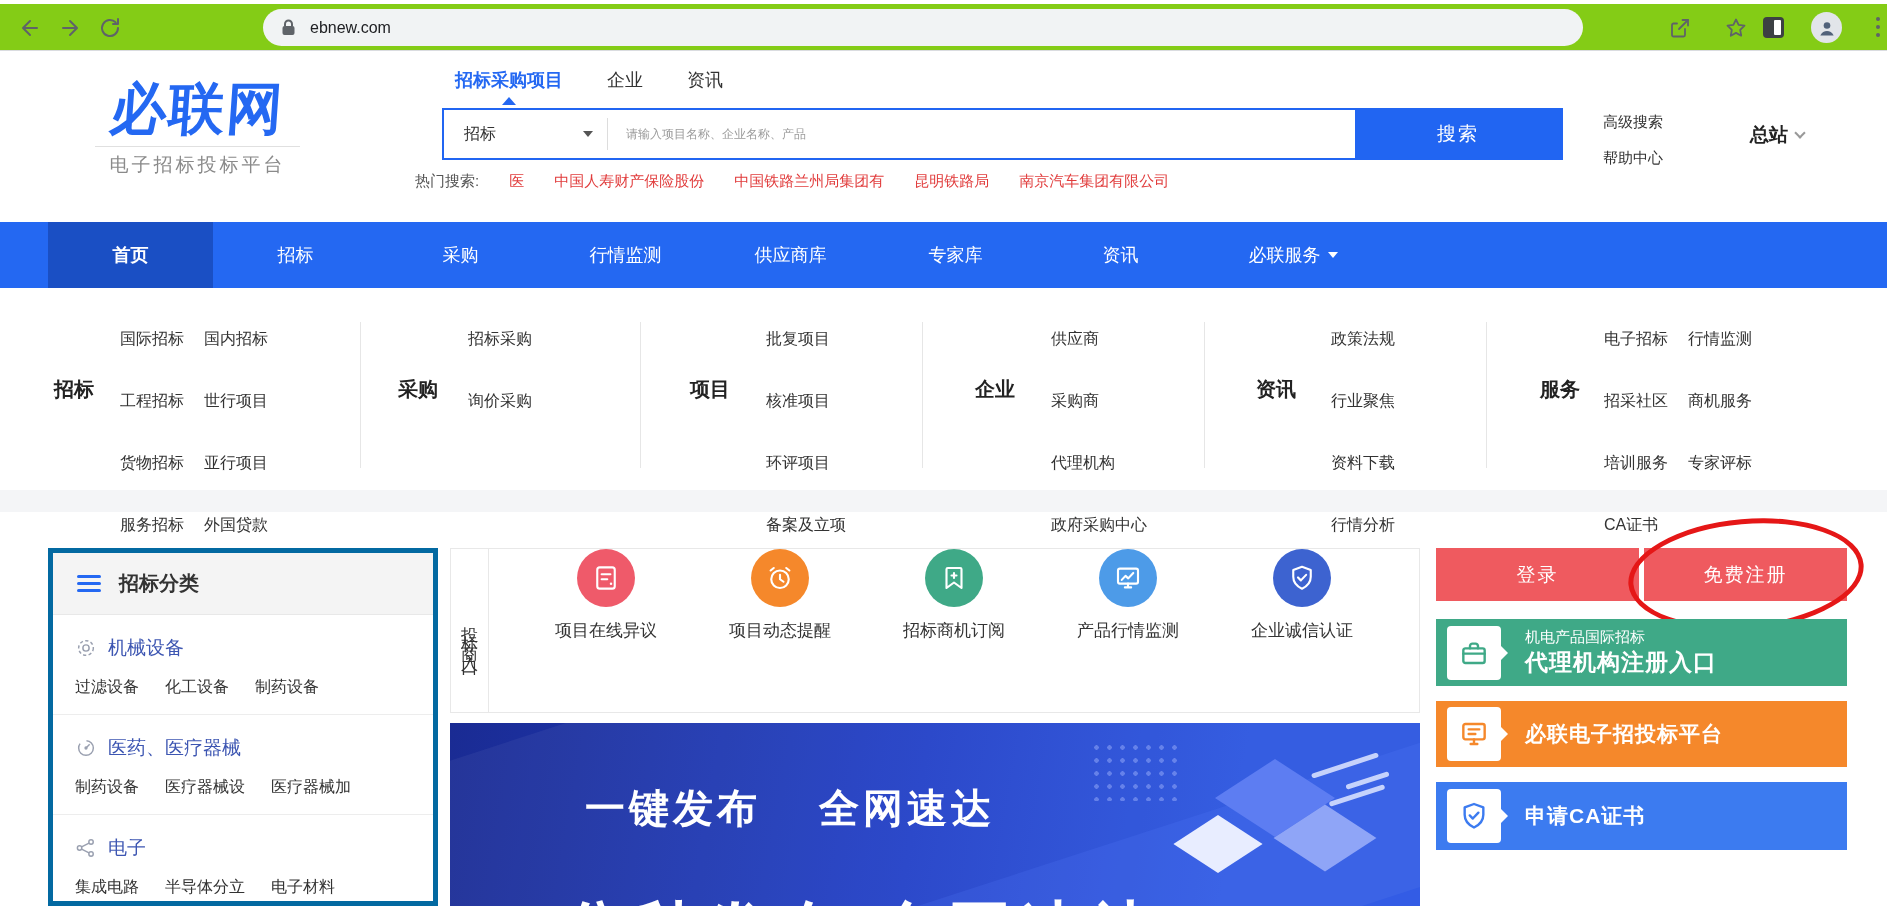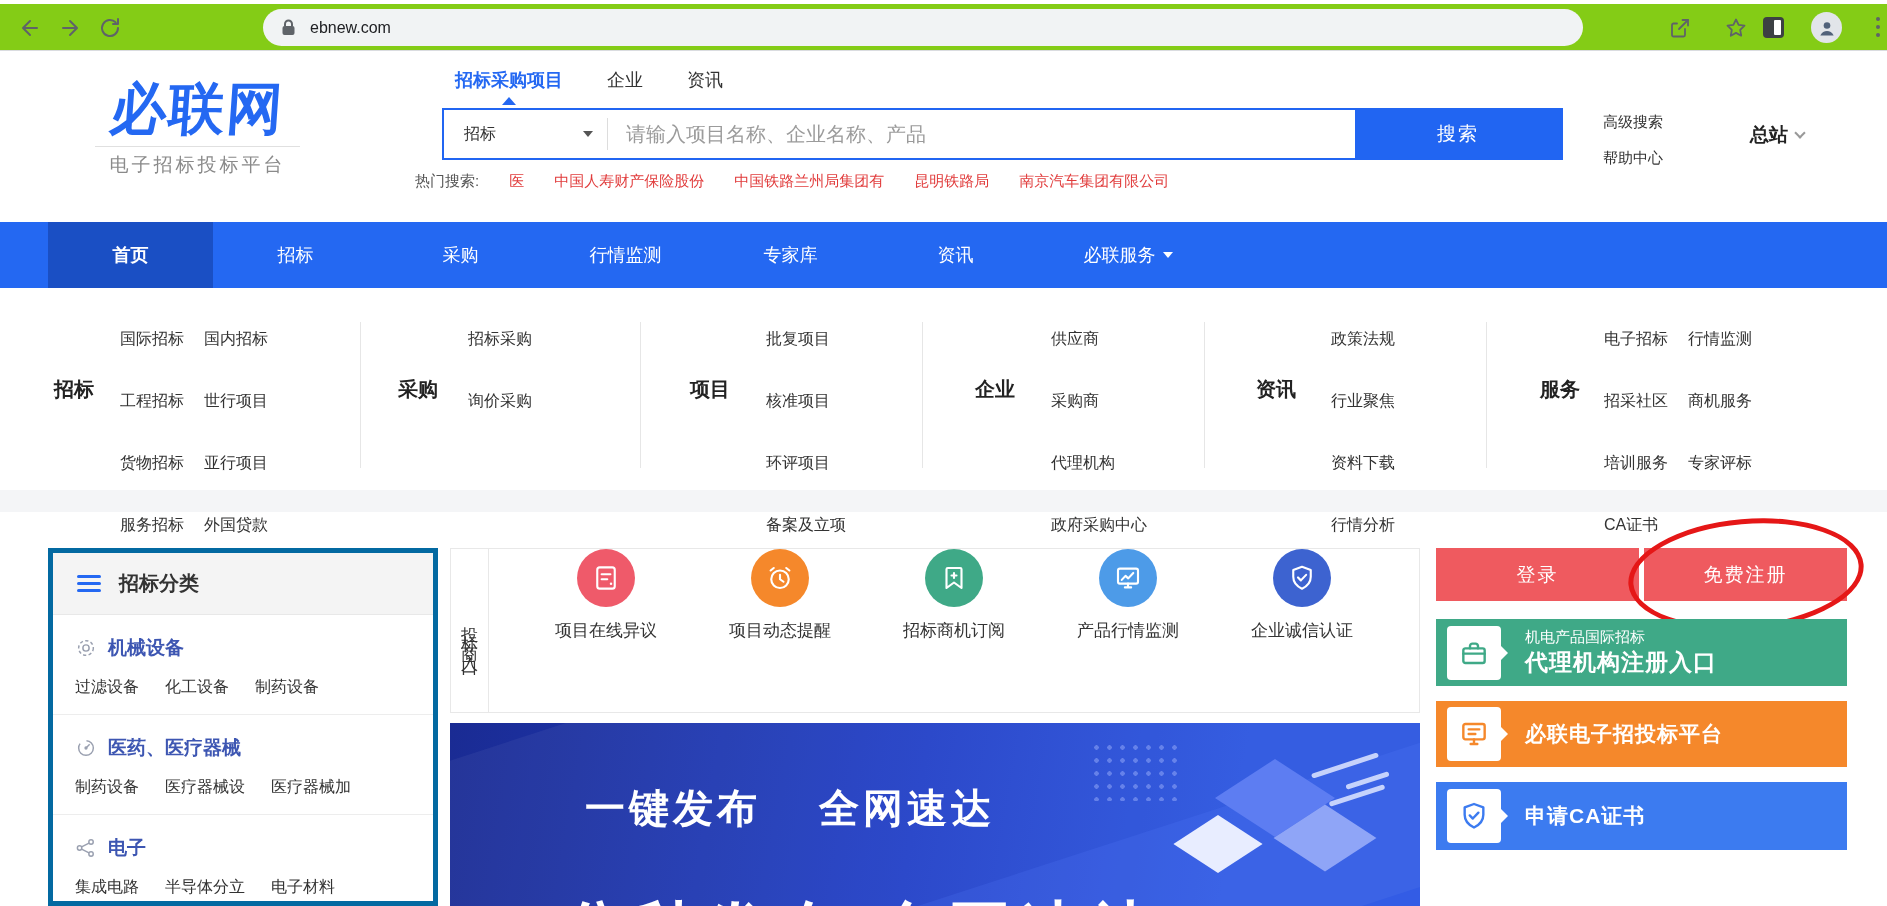--- a/index.html
+++ b/index.html
@@ -27,21 +27,21 @@
   .tabs-row{position:absolute;left:455px;top:68px;display:flex;gap:44px;}
   .stab{font-size:18px;color:#333;position:relative;cursor:pointer;}
   .stab.active{color:#2468F2;font-weight:bold;}
   .stab.active .up-tri{position:absolute;left:50%;margin-left:-7px;top:29px;width:0;height:0;border-left:7px solid transparent;border-right:7px solid transparent;border-bottom:8px solid #2468F2;}
 
   .search-box{position:absolute;left:442px;top:108px;width:1121px;height:52px;display:flex;border:2px solid #2165F2;background:#fff;}
   .search-select{width:163px;display:flex;align-items:center;padding:0 14px 0 20px;position:relative;cursor:pointer;}
   .search-select .sel-label{font-size:16px;color:#333;}
   .caret-down{margin-left:auto;width:0;height:0;border-left:5px solid transparent;border-right:5px solid transparent;border-top:6px solid #555;}
   .search-divider{width:1px;background:#ddd;margin:8px 0;}
-  .search-input{flex:1;border:none;outline:none;font-size:20px;padding:0 18px;color:#333;}
+  .search-input{flex:1;border:none;outline:none;font-size:12px;padding:0 18px;color:#333;}
   .search-input::placeholder{color:#9b9b9b;}
   .search-btn{width:206px;background:#2165F2;color:#fff;font-size:19px;border:none;cursor:pointer;letter-spacing:2px;}
 
   .quick-links{position:absolute;left:1603px;top:104px;font-size:15px;color:#333;line-height:36px;}
   .quick-links div{cursor:pointer;}
   .site-switcher{position:absolute;left:1750px;top:122px;font-size:19px;font-weight:bold;color:#222;cursor:pointer;display:flex;align-items:center;gap:8px;}
   .chev{width:8px;height:8px;border-right:2px solid #999;border-bottom:2px solid #999;transform:rotate(45deg);margin-top:-4px;}
 
   .hot-row{position:absolute;left:415px;top:172px;display:flex;gap:30px;font-size:15px;align-items:center;}
   .hot-label{color:#555;}
@@ -65,21 +65,21 @@
   .mitem{font-size:16px;color:#333;cursor:pointer;white-space:nowrap;}
 
   .gray-strip{position:absolute;left:0;top:490px;width:1887px;height:22px;background:#f4f5f7;}
 
   
   .sidebar{position:absolute;left:48px;top:548px;width:390px;height:358px;background:#fff;border:5px solid #0369a1;}
   .sb-header{height:62px;background:#f4f4f4;border-bottom:1px solid #e8e8e8;display:flex;align-items:center;padding-left:24px;gap:18px;}
   .hamburger i{display:block;width:24px;height:3px;background:#2468F2;border-radius:2px;margin:4px 0;}
   .sb-title{font-size:20px;font-weight:bold;color:#333;}
   .sb-section{padding:20px 0 14px 22px;border-bottom:1px solid #ededed;}
-  .sb-cat{display:flex;align-items:center;gap:11px;font-size:19px;font-weight:bold;color:#3D56B2;cursor:pointer;}
+  .sb-cat{display:flex;align-items:center;gap:11px;font-size:19px;font-weight:normal;color:#3D56B2;cursor:pointer;}
   .sb-cat svg{width:22px;height:22px;stroke:#9aa0b0;fill:none;stroke-width:1.6;}
   .sb-items{display:flex;gap:26px;margin:16px 0 2px 0;font-size:16px;color:#333;}
   .sb-items span{cursor:pointer;white-space:nowrap;}
 
   
   .entry{position:absolute;left:450px;top:548px;width:970px;height:165px;background:#fff;border:1px solid #e8e8e8;display:flex;}
   .v-label{width:38px;border-right:1px solid #e8e8e8;display:flex;align-items:center;justify-content:center;writing-mode:vertical-lr;text-orientation:upright;font-size:17px;color:#333;letter-spacing:9px;padding-top:10px;}
   .services{flex:1;display:flex;justify-content:space-around;padding:0 30px;}
   .svc{display:flex;flex-direction:column;align-items:center;cursor:pointer;}
   .svc-circle{width:58px;height:58px;border-radius:50%;display:flex;align-items:center;justify-content:center;}
@@ -204,20 +204,21 @@
     <span class="hot-term">中国铁路兰州局集团有</span>
     <span class="hot-term">昆明铁路局</span>
     <span class="hot-term">南京汽车集团有限公司</span>
   </div>
 
   <nav class="main-nav">
     <div class="nav-item active">首页</div>
     <div class="nav-item">招标</div>
     <div class="nav-item">采购</div>
     <div class="nav-item">行情监测</div>
+    <div class="nav-item">供应商库</div>
     <div class="nav-item">专家库</div>
     <div class="nav-item">资讯</div>
     <div class="nav-item wide">
         <span>必联服务</span>
         <span class="tri-dn"></span>
       </div>
   </nav>
 
   <div class="mega">
     <div class="mega-div" style="left:360px"></div>

